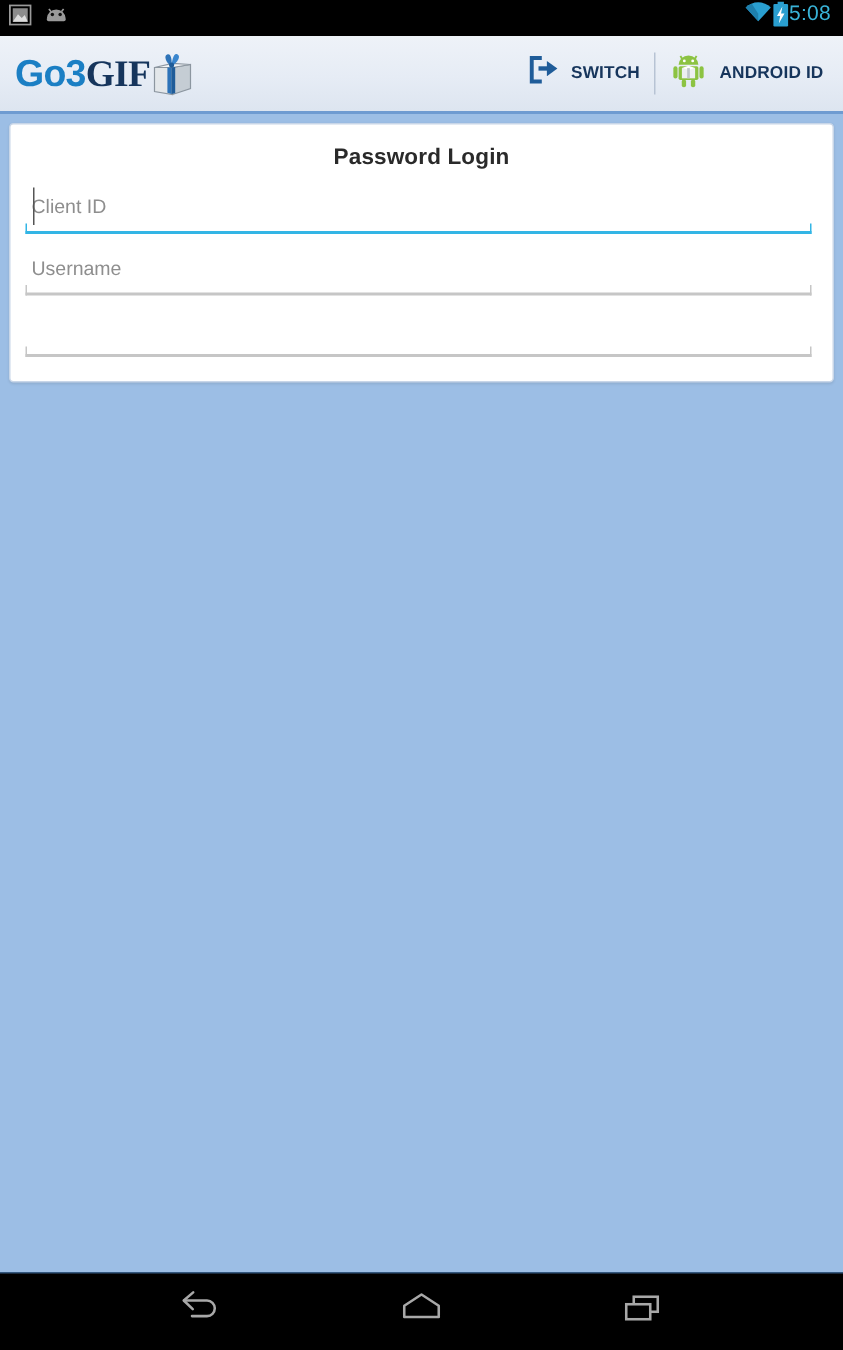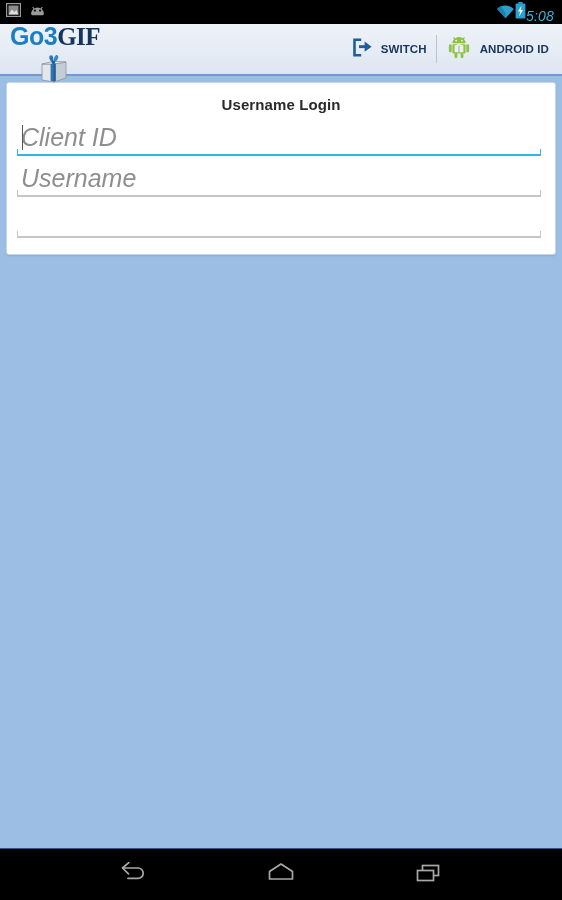--- a/index.html
+++ b/index.html
@@ -31,23 +31,22 @@
     flex: 0 0 auto;
   }
   .status-left {
     display: flex;
     align-items: center;
     gap: 8px;
   }
   .status-right {
     margin-left: auto;
     display: flex;
-    align-items: flex-end;
+    align-items: flex-start;
     gap: 0;
-    font-style: italic;
   }
   .status-time {
     color: #39B3D7;
     font-size: 14px;
     letter-spacing: 0.2px;
     line-height: 1;
   }
   .sb-icon { display: block; }
 
   
@@ -59,21 +58,20 @@
     align-items: center;
     padding: 0 6px 0 10px;
     flex: 0 0 auto;
     position: relative;
   }
 
   .logo {
     display: flex;
     align-items: center;
     height: 100%;
-    flex-direction: column;
   }
   .logo-text {
     font-size: 25px;
     font-weight: bold;
     letter-spacing: -0.5px;
     line-height: 1;
     display: flex;
     align-items: baseline;
   }
   .logo-go3 { color: #1B7FC4; }
@@ -139,25 +137,24 @@
     height: 41px;
     margin-bottom: 0px;
   }
   .field-input {
     width: 100%;
     height: 33px;
     border: none;
     outline: none;
     background: transparent;
     font-family: "Liberation Sans", sans-serif;
-    font-size: 25px;
+    font-size: 13px;
     color: #222222;
     padding: 0 4px 0 6px;
     line-height: 33px;
-    font-style: italic;
   }
   .field-input::placeholder {
     color: #8E8E8E;
     opacity: 1;
   }
   
   .field-underline {
     position: absolute;
     left: 2px;
     right: 6px;
@@ -330,21 +327,21 @@
         <span class="action-label">ANDROID ID</span>
       </div>
 
     </div>
   </div>
 
   <div class="content">
 
     <div class="login-card">
 
-      <div class="card-title">Username Login</div>
+      <div class="card-title">Password Login</div>
 
       <div class="field focused">
         <span class="caret"></span>
         <input class="field-input" type="text" placeholder="Client ID" style="">
         <span class="field-underline"></span>
       </div>
 
       <div class="field">
         <input class="field-input" type="text" placeholder="Username" style="">
         <span class="field-underline"></span>

